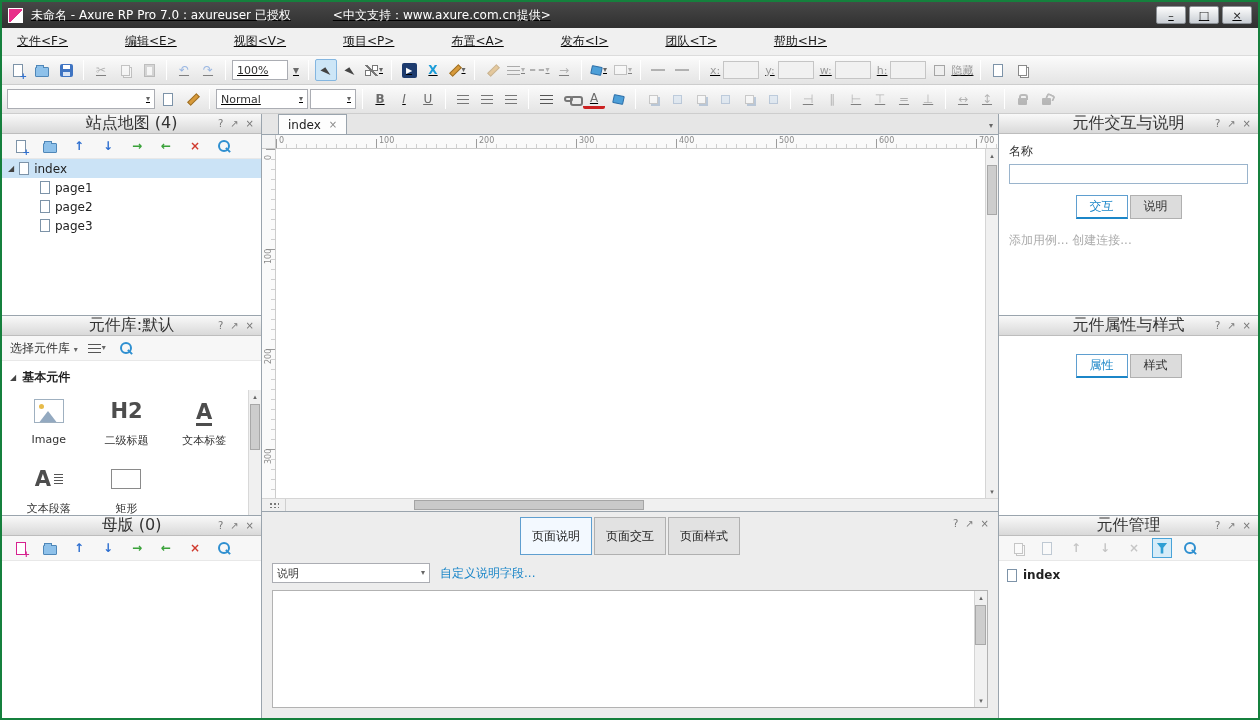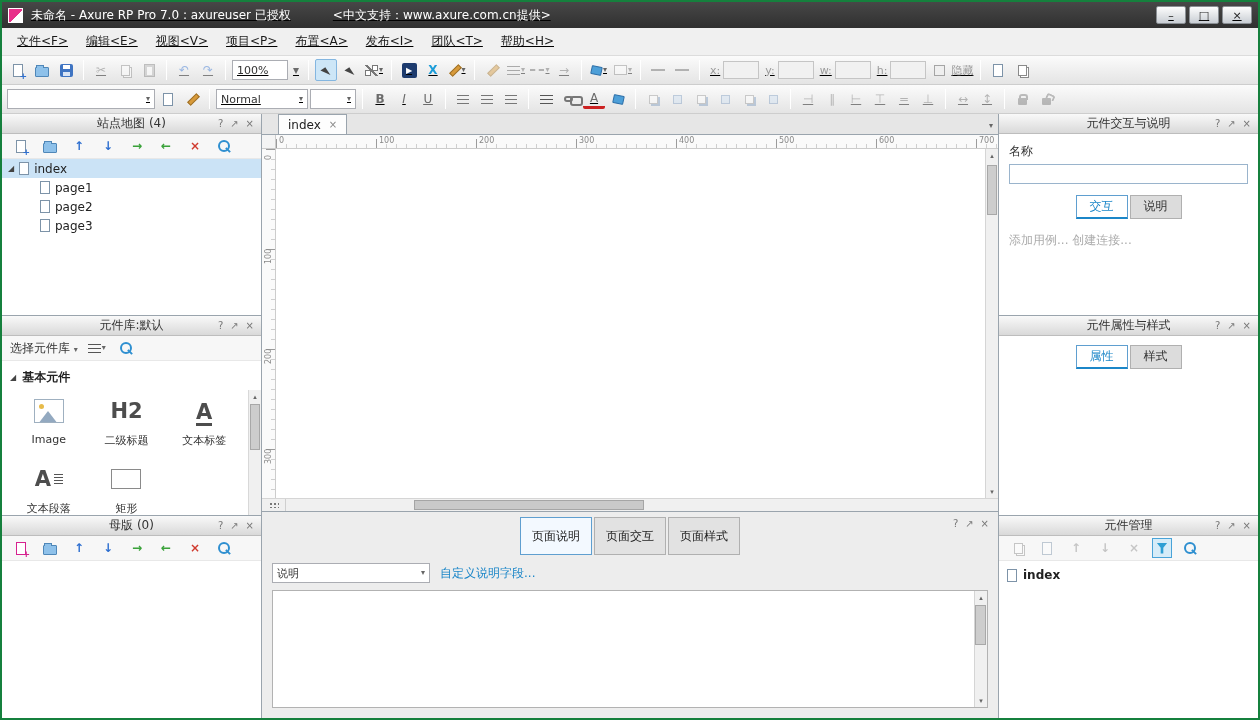--- a/index.html
+++ b/index.html
@@ -10,21 +10,21 @@
     background:#e9e9e9;border:2px solid #15803d;text-decoration:underline;
   }
   
   .titlebar{height:26px;background:linear-gradient(#474747,#303030);display:flex;align-items:center;color:#fff;padding:0 6px;gap:8px;}
   .appicon{width:15px;height:15px;background:linear-gradient(135deg,#e8308a 55%,#ffffff 55%);border:1px solid #fff;flex:none;}
   .titletext{font-size:12px;white-space:nowrap;}
   .supporttext{font-size:12px;margin-left:34px;white-space:nowrap;text-align:right;}
   .winbtns{margin-left:auto;display:flex;gap:3px;}
   .winbtn{width:30px;height:18px;background:linear-gradient(#fdfdfd,#c9ced4);border:1px solid #8a8f94;border-radius:2px;color:#222;font-size:11px;line-height:1;display:flex;align-items:center;justify-content:center;}
   
-  .menubar{height:28px;background:#f0f0f0;border-bottom:1px solid #dcdcdc;display:flex;align-items:center;padding:0 6px;}
+  .menubar{height:28px;background:#f0f0f0;border-bottom:1px solid #dcdcdc;display:flex;align-items:center;padding:0 6px;gap:39px;}
   .menu-item{padding:5px 9px;color:#1a1a1a;}
   
   .toolbar{height:29px;background:linear-gradient(#fbfbfb,#e4e4e4);border-bottom:1px solid #cdcdcd;display:flex;align-items:center;padding:0 5px;gap:2px;}
   .sep{width:1px;height:20px;background:#c2c2c2;border-right:1px solid #fff;margin:0 4px;flex:none;}
   .tbtn{min-width:22px;height:22px;display:flex;align-items:center;justify-content:center;border-radius:2px;color:#6b6b6b;flex:none;gap:1px;}
   .tbtn.active{background:#cde6f7;border:1px solid #84b6e0;}
   .caret{color:#666;font-size:8px;line-height:1;}
   .dd{height:20px;background:#fff;border:1px solid #abadb3;display:flex;align-items:center;padding:0 4px;font-size:11px;color:#333;flex:none;}
   .num-input{width:36px;height:18px;background:#f1f1f1;border:1px solid #c5c5c5;flex:none;}
   .lbl{color:#9a9a9a;font-size:11px;margin:0 1px 0 4px;}
@@ -72,21 +72,21 @@
   .i-img::after{content:"";position:absolute;bottom:-2px;left:3px;width:0;height:0;border-left:10px solid transparent;border-right:10px solid transparent;border-bottom:13px solid #93a9c0;}
   .i-rect{width:30px;height:20px;border:1px solid #8a8a8a;background:#fff;flex:none;}
   
   .main{position:absolute;top:112px;left:0;right:0;bottom:0;display:flex;background:#e4e4e4;}
   .left-col{width:260px;display:flex;flex-direction:column;border-right:1px solid #9aa4ad;background:#fff;flex:none;}
   .right-col{width:260px;display:flex;flex-direction:column;border-left:1px solid #9aa4ad;background:#fff;flex:none;}
   .center-col{flex:1;display:flex;flex-direction:column;min-width:0;}
   .panel{display:flex;flex-direction:column;background:#fff;border-bottom:1px solid #9aa4ad;position:relative;}
   .panel:last-child{border-bottom:none;}
   .panel-h{height:20px;background:linear-gradient(#f9f9f9,#d9d9d9);border-bottom:1px solid #bdbdbd;display:flex;align-items:center;position:relative;flex:none;}
-  .panel-title{position:absolute;left:0;right:0;text-align:center;font-size:12px;color:#333;}
+  .panel-title{position:absolute;left:0;right:0;text-align:center;font-size:16px;color:#333;}
   .panel-hbtns{margin-left:auto;display:flex;gap:7px;padding-right:7px;position:relative;z-index:1;color:#777;font-size:10px;}
   .panel-hbtns span{cursor:default;}
   .panel-tools{height:25px;display:flex;align-items:center;gap:7px;padding:0 8px;flex:none;background:#f7f7f7;border-bottom:1px solid #e8e8e8;}
   
   .tree{flex:1;overflow:hidden;}
   .trow{height:19px;display:flex;align-items:center;gap:5px;padding-left:6px;font-size:12px;color:#222;}
   .trow.selected{background:#cbe3f6;}
   .trow.child{padding-left:38px;}
   .tri{font-size:8px;color:#444;}
   
@@ -588,21 +588,21 @@
       <section class="panel" style="height:200px">
         <div class="panel-h">
           <span class="panel-title">元件属性与样式</span>
           <span class="panel-hbtns">
             <span>?</span>
             <span>↗</span>
             <span>×</span>
           </span>
         </div>
         <div class="rcontent">
-          <div class="rtabs" style="margin-top:0">
+          <div class="rtabs" style="margin-top:9px">
             <span class="rtab active">属性</span>
             <span class="rtab">样式</span>
           </div>
         </div>
       </section>
 
       <section class="panel" style="flex:1">
         <div class="panel-h">
           <span class="panel-title">元件管理</span>
           <span class="panel-hbtns">

